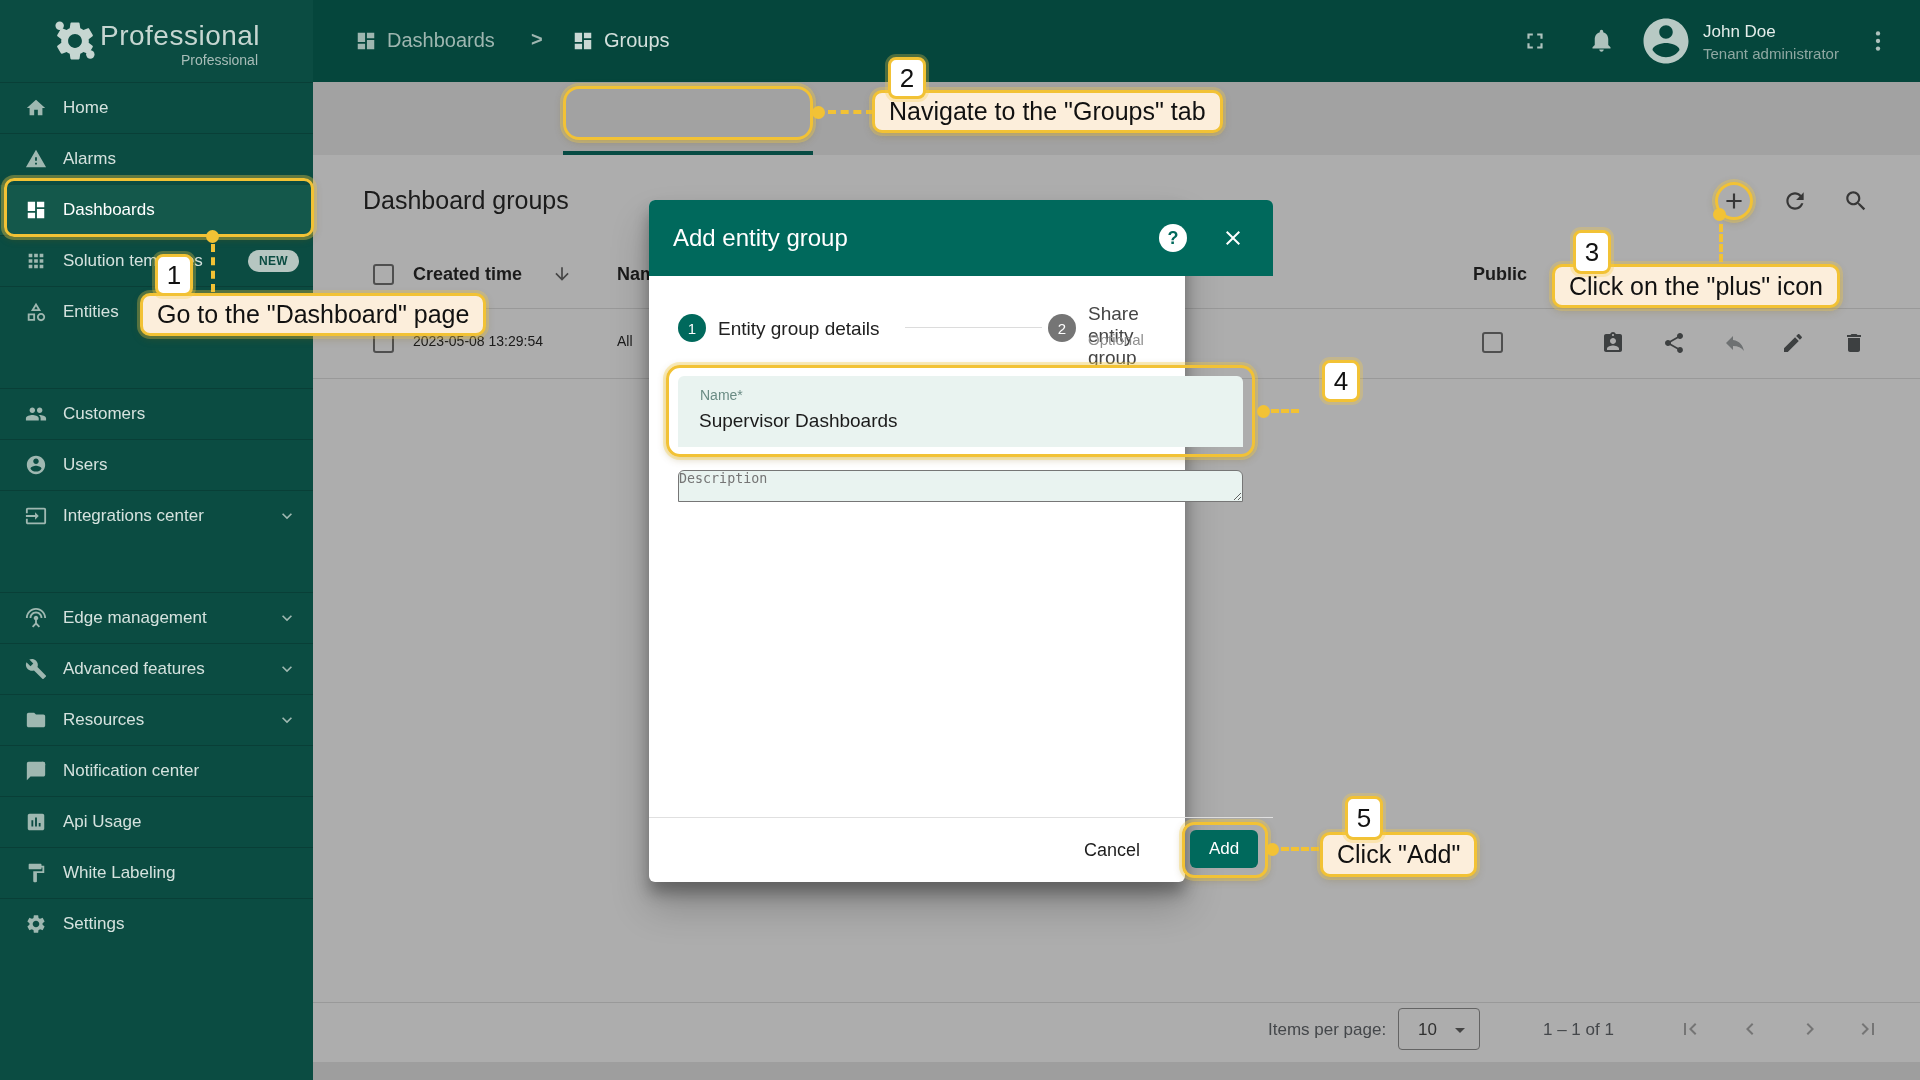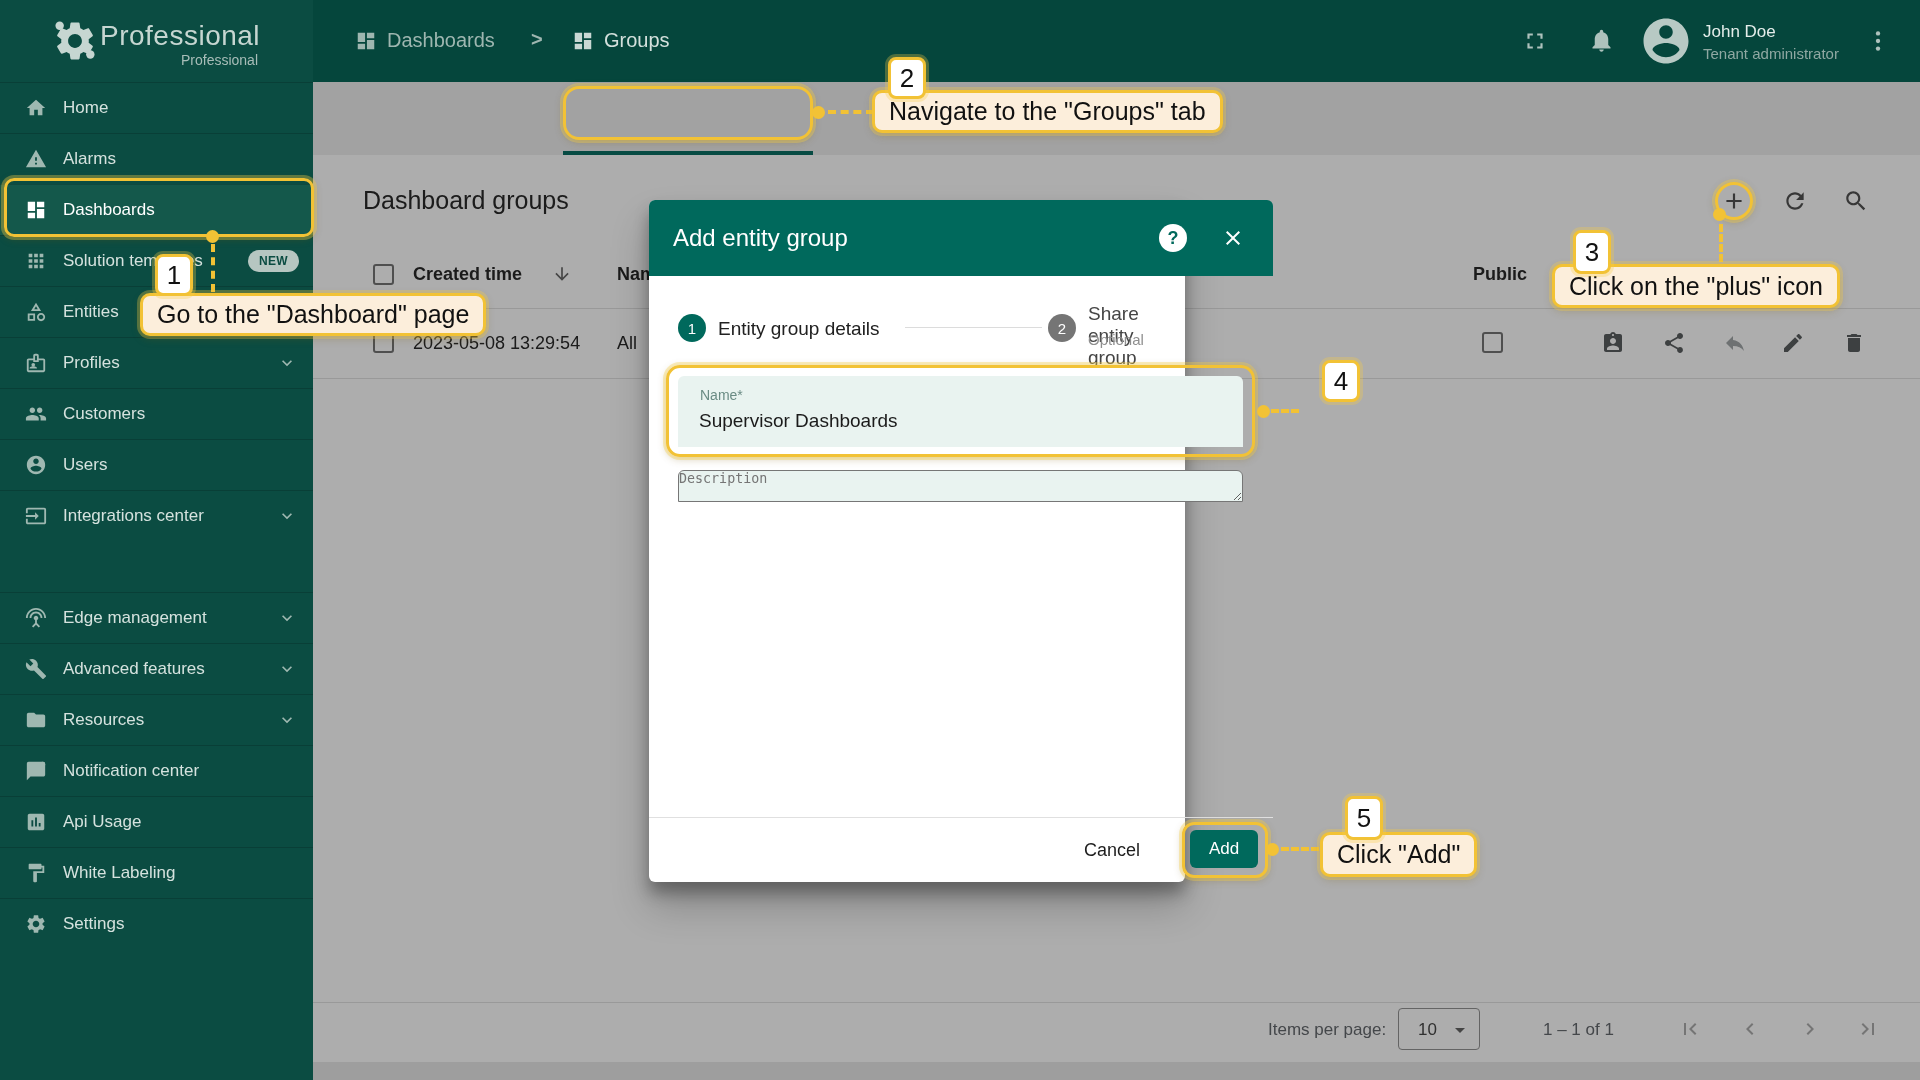--- a/index.html
+++ b/index.html
@@ -37,21 +37,21 @@
   .tab svg { width:20px; height:20px; margin-right:10px; }
   .tab-all { fill:#4C4C4C; color:#4C4C4C; }
   .tab-groups { fill:#00695C; color:#00695C; }
   .tab span { font-size:17px; font-weight:700; }
   .inkbar { position:absolute; left:563px; top:151px; width:250px; height:4px; background:#00695C; z-index:1; }
   .card { position:absolute; left:313px; top:155px; width:1607px; height:907px; background:#FFFFFF; z-index:1; }
   .page-under { position:absolute; left:313px; top:1062px; width:1607px; height:18px; background:#E8E8E8; z-index:1; }
   .tbl-title { position:absolute; left:363px; top:186px; font-size:25px; font-weight:500; color:#212121; z-index:1; }
   .tool-ic { position:absolute; width:26px; height:26px; fill:#4A4A4A; cursor:pointer; z-index:1; }
   .hdr-txt { position:absolute; top:264px; font-size:18px; font-weight:700; color:#1F1F1F; z-index:1; white-space:nowrap; }
-  .cell-txt { position:absolute; top:333px; font-size:18px; color:#212121; z-index:1; white-space:nowrap; }
+  .cell-txt { position:absolute; top:333px; font-size:14px; color:#212121; z-index:1; white-space:nowrap; }
   .cbx { position:absolute; width:21px; height:21px; border:2px solid #6F6F6F; border-radius:3px; background:transparent; z-index:1; cursor:pointer; }
   .rule { position:absolute; left:313px; width:1607px; height:0; border-top:1px solid #E0E0E0; z-index:1; }
   .row-ic { position:absolute; width:24px; height:24px; fill:#54585A; cursor:pointer; z-index:1; }
   .pg-txt { position:absolute; font-size:17px; color:#5F6368; z-index:1; white-space:nowrap; }
   .pg-select { position:absolute; left:1398px; top:1008px; width:82px; height:42px; border:1.5px solid #8F8F8F; border-radius:4px; z-index:1; cursor:pointer; }
   .pg-ic { position:absolute; width:24px; height:24px; fill:#A9A9A9; z-index:1; }
 
   
   .backdrop { position:absolute; left:313px; top:82px; width:1607px; height:998px; background:rgba(20,20,20,.35); z-index:50; }
   .dialog { position:absolute; left:649px; top:200px; width:536px; height:682px; background:#fff; border-radius:6px; box-shadow:0 11px 15px rgba(0,0,0,.3),0 24px 38px rgba(0,0,0,.22); z-index:100; }
@@ -235,29 +235,20 @@
         </svg>
         <span class="sb-label">Solution templates</span>
         <span class="newpill">NEW</span>
       </div>
     <div class="sb-item" style="top:286px">
         <svg class="sb-ic">
           <use href="#i-cat"></use>
         </svg>
         <span class="sb-label">Entities</span>
       </div>
-    <div class="sb-item" style="top:337px">
-        <svg class="sb-ic">
-          <use href="#i-badge"></use>
-        </svg>
-        <span class="sb-label">Profiles</span>
-        <svg class="sb-chev">
-          <use href="#i-chev"></use>
-        </svg>
-      </div>
     <div class="sb-item" style="top:388px">
         <svg class="sb-ic">
           <use href="#i-people"></use>
         </svg>
         <span class="sb-label">Customers</span>
       </div>
     <div class="sb-item" style="top:439px">
         <svg class="sb-ic">
           <use href="#i-person"></use>
         </svg>

